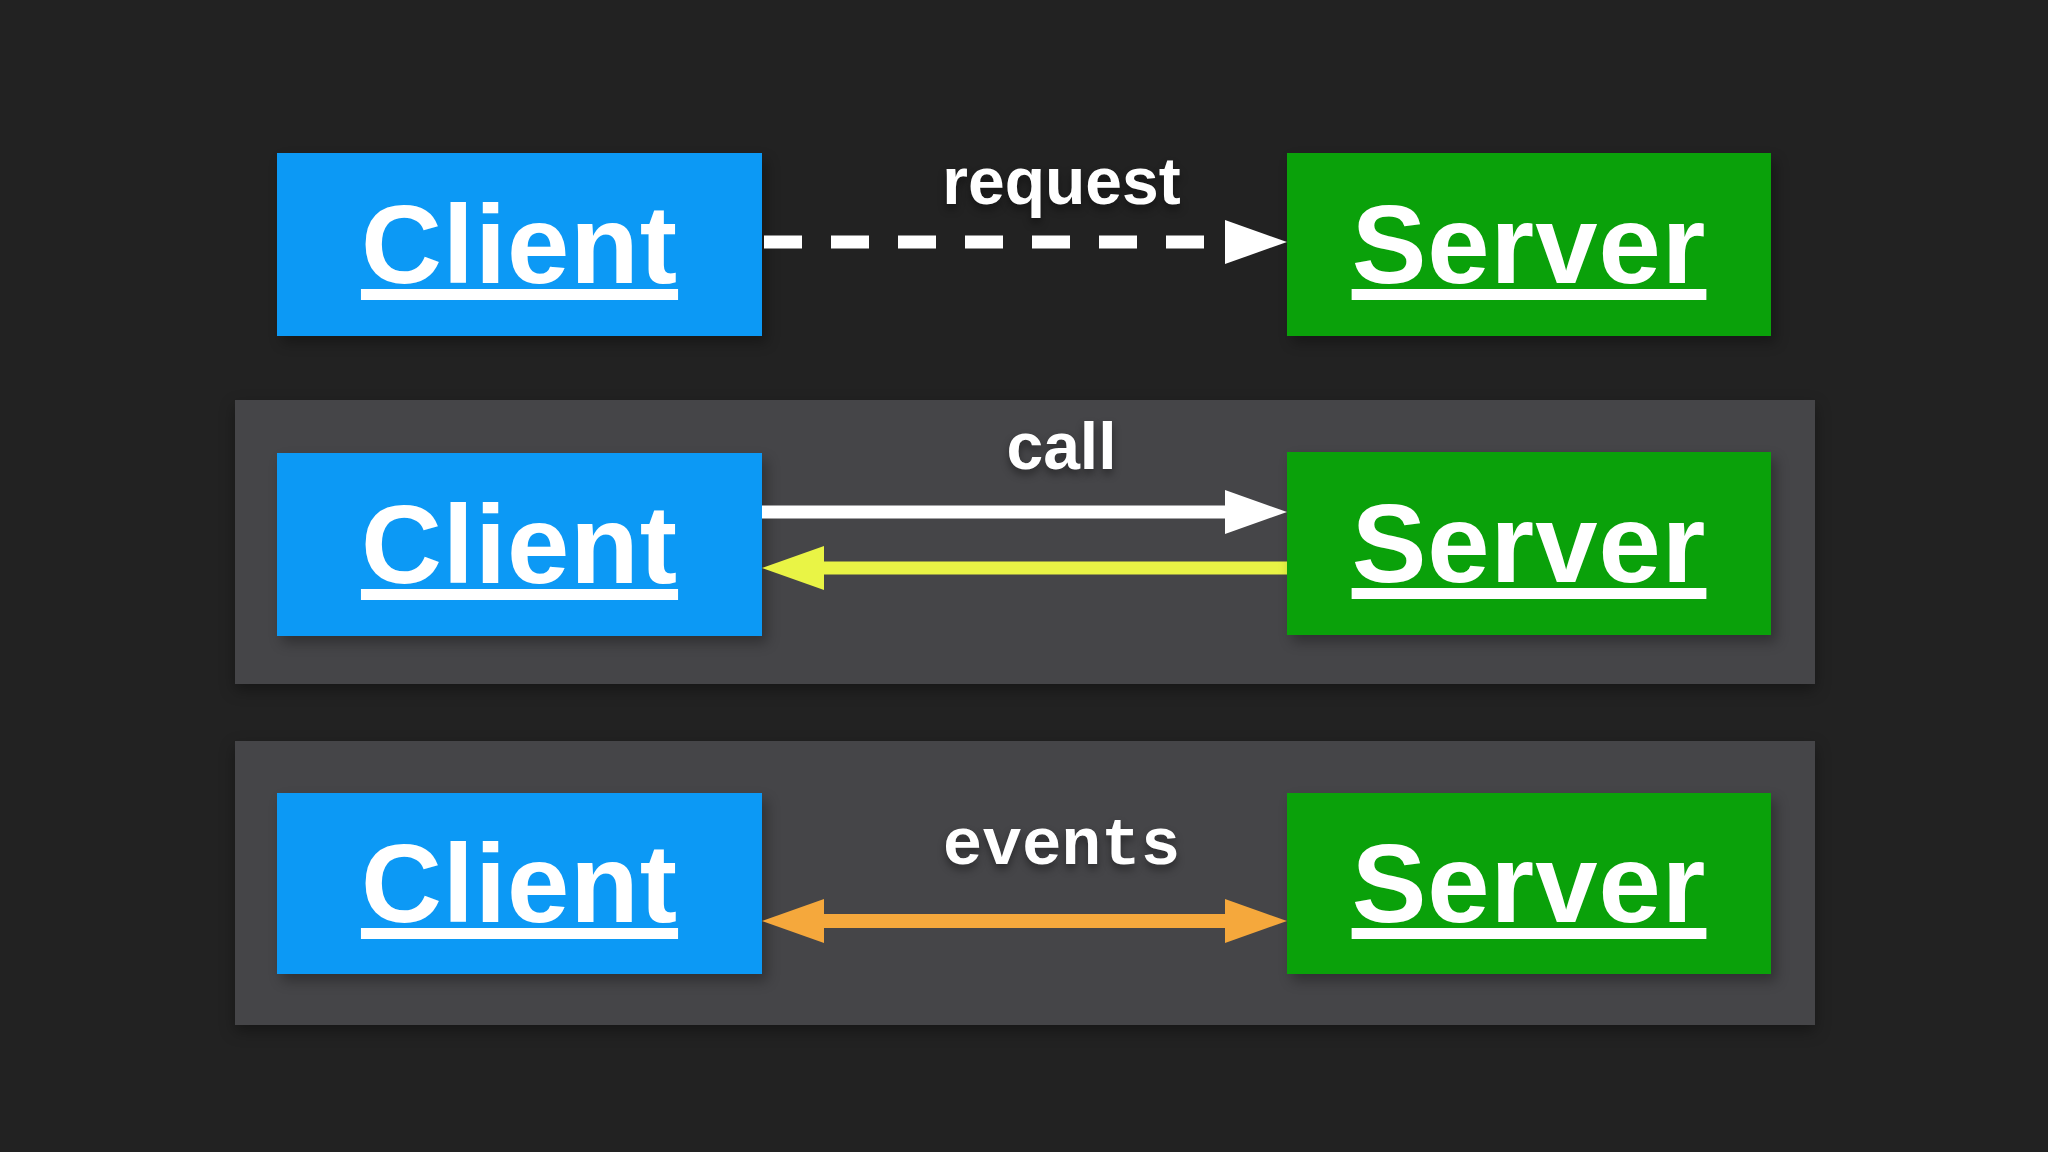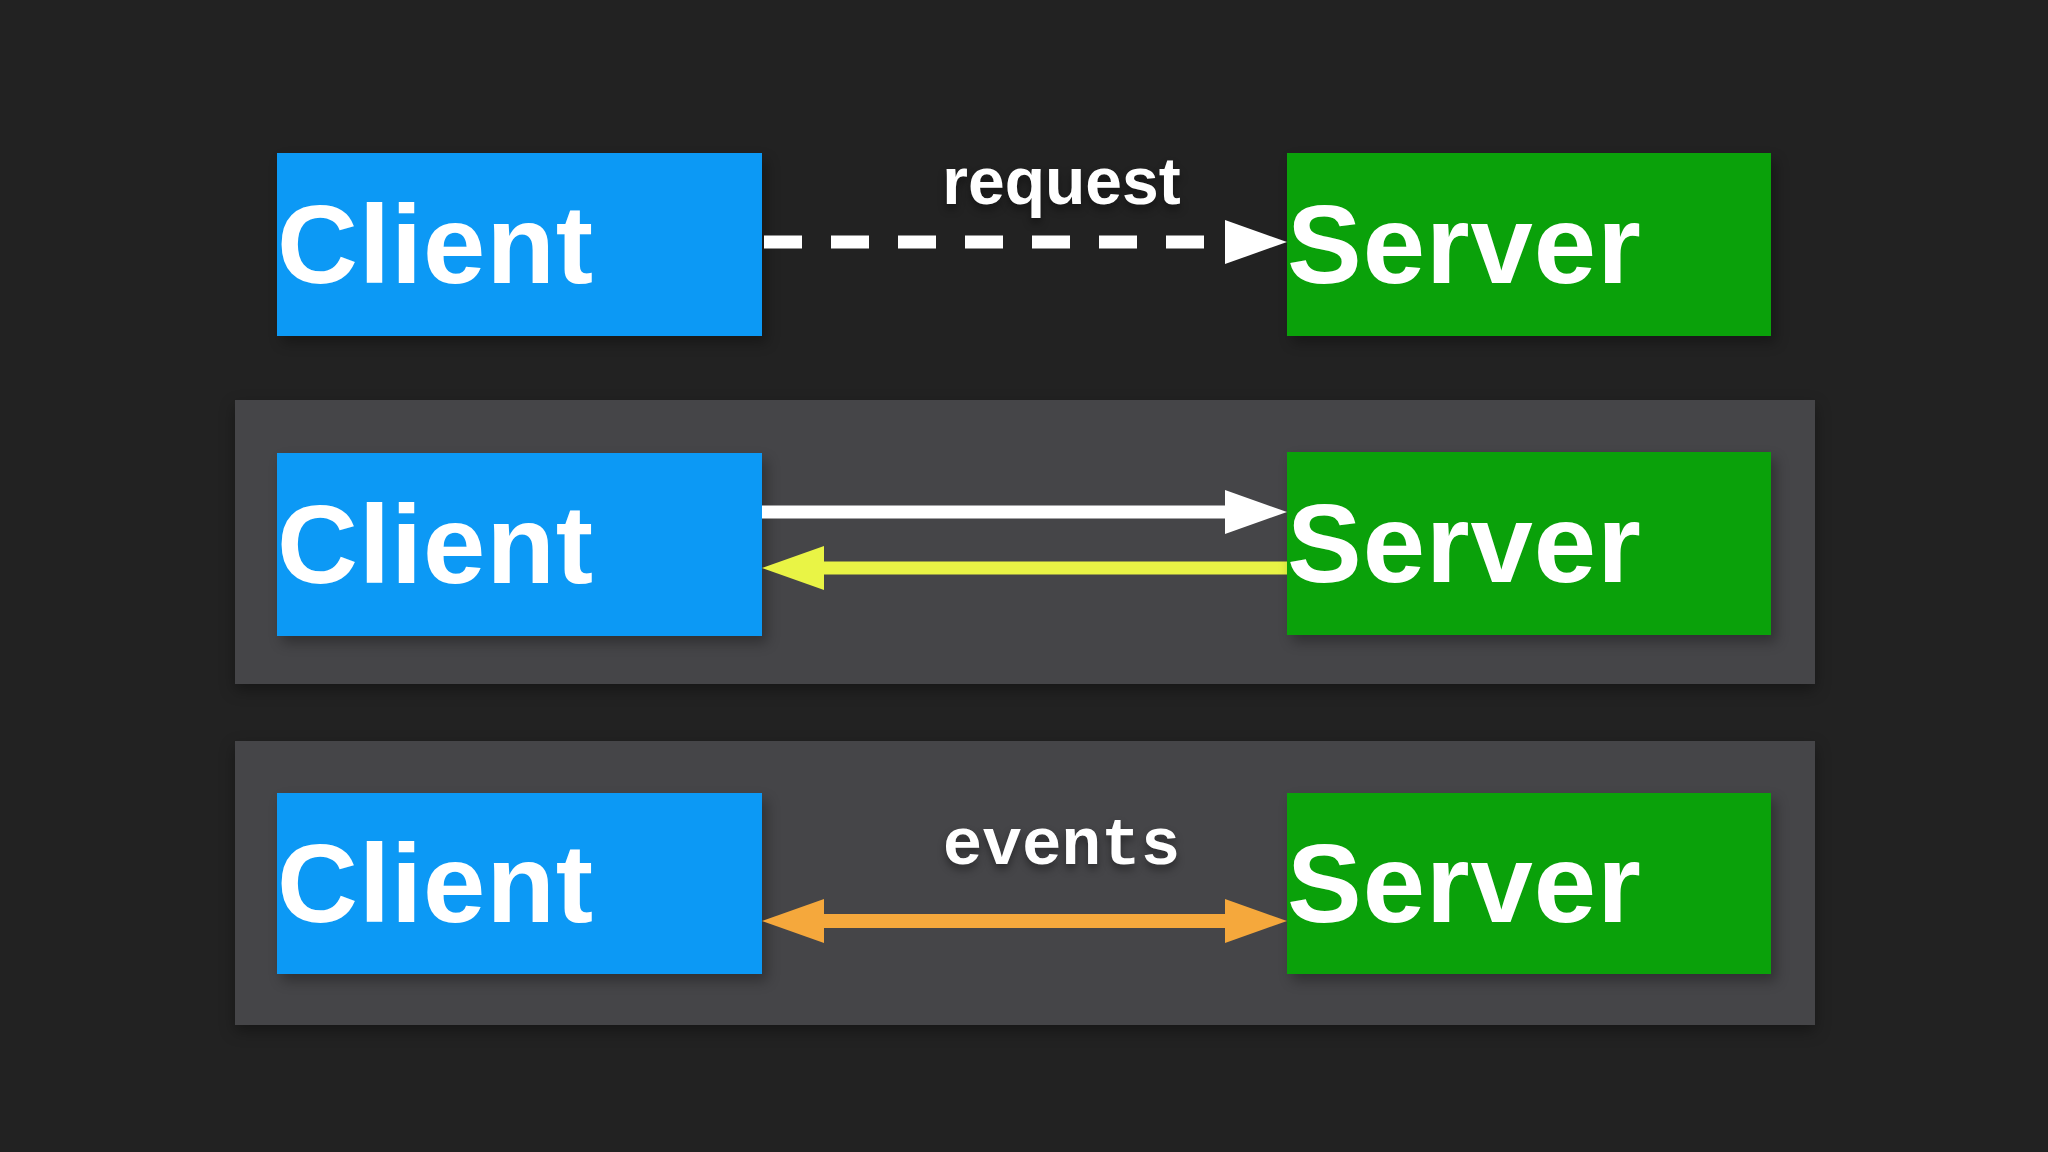--- a/index.html
+++ b/index.html
@@ -20,25 +20,27 @@
     width: 1580px;
     height: 284px;
     box-shadow: 0 6px 14px rgba(0,0,0,0.35);
   }
   .node {
     position: absolute;
     width: 485px;
     height: 183px;
     display: flex;
     align-items: center;
+    justify-content: center;
     color: #ffffff;
     font-size: 112px;
     font-weight: bold;
     box-shadow: 5px 7px 12px rgba(0,0,0,0.30);
     letter-spacing: 1px;
+    text-decoration: underline;
   }
   .arrow-label {
     position: absolute;
     left: 798px;
     width: 527px;
     text-align: center;
     color: #ffffff;
     font-size: 66px;
     font-weight: bold;
     line-height: 66px;
@@ -91,20 +93,21 @@
   <div class="node r1-server" style="background-color: rgb(10, 161, 10);">
     <span>Server</span>
   </div>
 
   <div class="panel r2-panel" style="background-color: rgb(69, 69, 72);"></div>
 
   <div class="node r2-client" style="background-color: rgb(12, 153, 245);">
     <span>Client</span>
   </div>
 
+  <div class="arrow-label r2-label-call">call</div>
 
   <svg class="arrow-svg r2-arrow-call" viewBox="0 0 527 46" xmlns="http://www.w3.org/2000/svg">
     <line x1="0" y1="23" x2="466" y2="23" stroke-width="13" stroke="#ffffff"></line>
     <polygon points="463,1 525,23 463,45" fill="#ffffff"></polygon>
   </svg>
 
   <svg class="arrow-svg r2-arrow-result" viewBox="0 0 527 46" xmlns="http://www.w3.org/2000/svg">
     <line x1="58" y1="23" x2="527" y2="23" stroke-width="13" stroke="#e9f445"></line>
     <polygon points="62,1 0,23 62,45" fill="#e9f445"></polygon>
   </svg>

